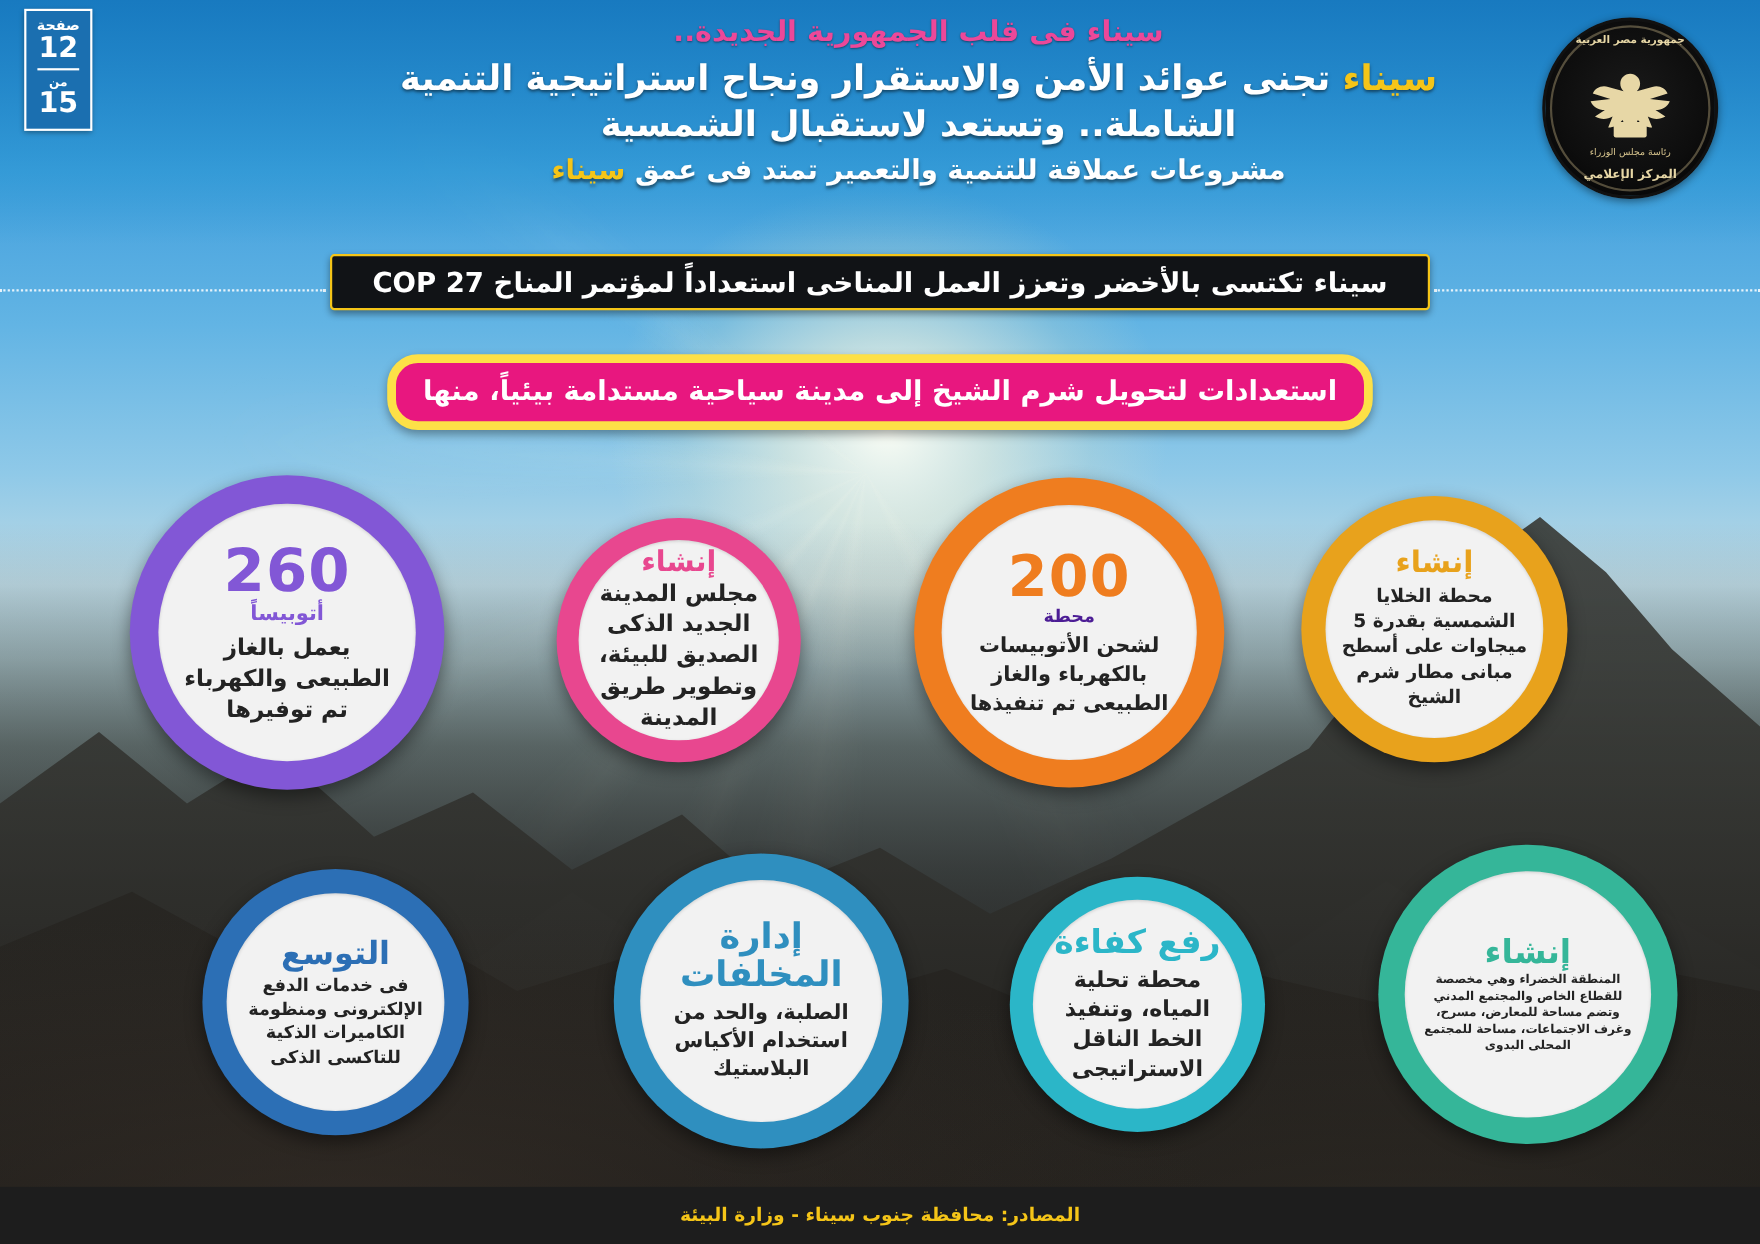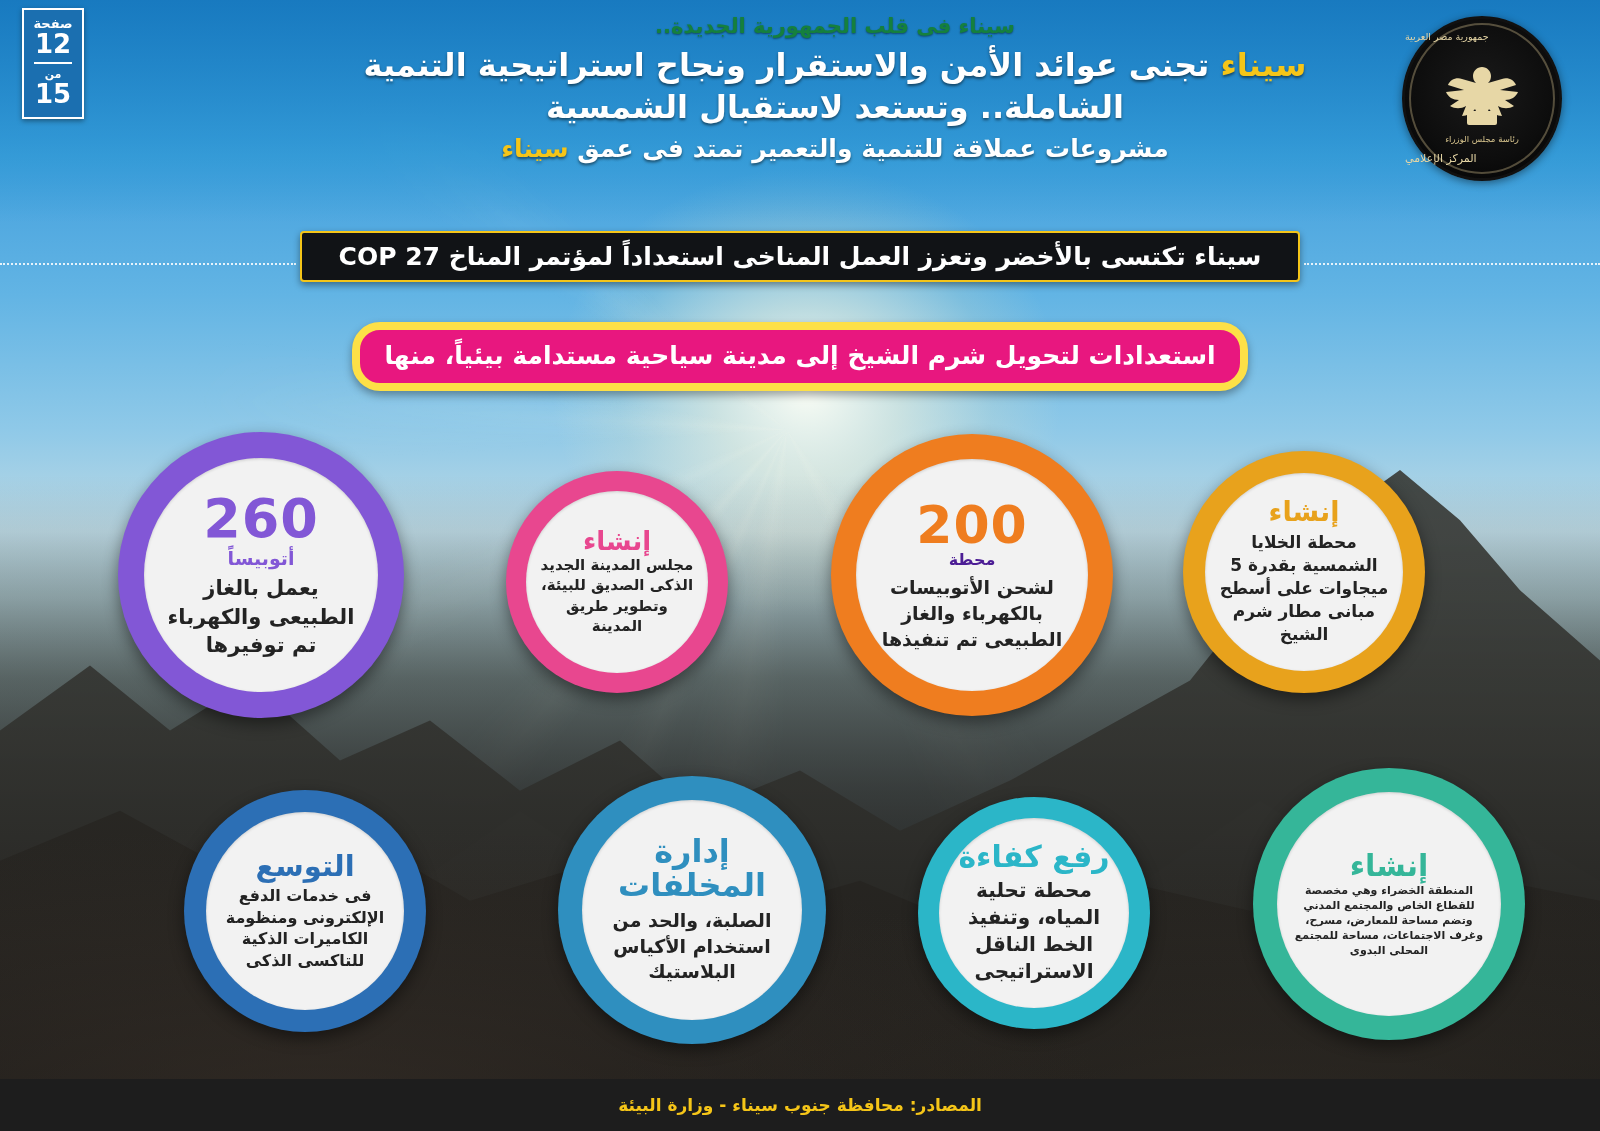--- a/index.html
+++ b/index.html
@@ -88,33 +88,33 @@
     position: absolute; inset: 4px;
     border-radius: 50%;
     border: 2px solid rgba(220,200,150,0.35);
   }
   .logo .eagle {
     width: 92px; height: 96px;
     display: flex; flex-direction: column; align-items: center; justify-content: center;
     color: #e9d9a8;
   }
   .logo .lbl-top, .logo .lbl-bottom {
-    position: absolute; width: 100%; text-align: left;
-    color: #e7d7a6; font-size: 11px; font-weight: normal; letter-spacing: .5px;
+    position: absolute; width: 100%; text-align: center;
+    color: #e7d7a6; font-size: 11px; font-weight: bold; letter-spacing: .5px;
   }
   .logo .lbl-top { top: 12px; font-size: 9.5px; }
   .logo .lbl-bottom { bottom: 13px; font-size: 11px; }
   .logo .lbl-mid { position: absolute; bottom: 34px; width: 100%; text-align:center; color:#d9c68f; font-size: 8.5px;}
 
   .titles {
     position: absolute; top: 14px; right: 230px; left: 300px;
     text-align: center;
   }
   .t-kicker {
-    color: #15803d; font-size: 21px; font-weight: bold; letter-spacing: 0px;
+    color: #ec4899; font-size: 26px; font-weight: bold; letter-spacing: 0px;
     text-shadow: 0 1px 2px rgba(0,0,0,.45);
     margin-bottom: 6px;
   }
   .t-main {
     font-size: 32px; font-weight: bold; color: #ffffff; line-height: 1.32;
     text-shadow: 0 2px 3px rgba(0,0,0,.5);
   }
   .t-main .hl { color: #f5c518; }
   .t-sub {
     margin-top: 6px;
@@ -275,21 +275,21 @@
   <div class="inner" style="width:232px; height:232px;">
     <div class="c-head" style="font-size: 52px; letter-spacing: 1px; color: rgb(239, 125, 31);">200</div>
     <div class="c-sub" style="font-size: 16px; margin-top: -2px; color: #4c1d95;">محطة</div>
     <div class="c-body" style="font-size:19px; margin-top:5px;">لشحن الأتوبيسات بالكهرباء والغاز الطبيعى تم تنفيذها</div>
   </div>
 </div>
 
 <div class="circle" style="right: 872px; top: 471px; width: 222px; height: 222px; background: rgb(232, 71, 143);">
   <div class="inner" style="width:182px; height:182px;">
     <div class="c-head" style="font-size: 26px; color: rgb(232, 71, 143);">إنشاء</div>
-    <div class="c-body" style="font-size:15px; margin-top:0;">مجلس المدينة الجديد الذكى الصديق للبيئة، وتطوير طريق المدينة</div>
+    <div class="c-body" style="font-size:21px; margin-top:0;">مجلس المدينة الجديد الذكى الصديق للبيئة، وتطوير طريق المدينة</div>
   </div>
 </div>
 
 <div class="circle" style="right: 1196px; top: 432px; width: 286px; height: 286px; background: rgb(130, 87, 214);">
   <div class="inner" style="width:234px; height:234px;align-items:center;">
     <div class="c-head" style="font-size: 54px; letter-spacing: 1px; color: rgb(130, 87, 214);">260</div>
     <div class="c-sub" style="font-size: 19px; color: rgb(130, 87, 214);">أتوبيساً</div>
     <div class="c-body" style="font-size:21px; margin-top:3px;">يعمل بالغاز الطبيعى والكهرباء تم توفيرها</div>
   </div>
 </div>

